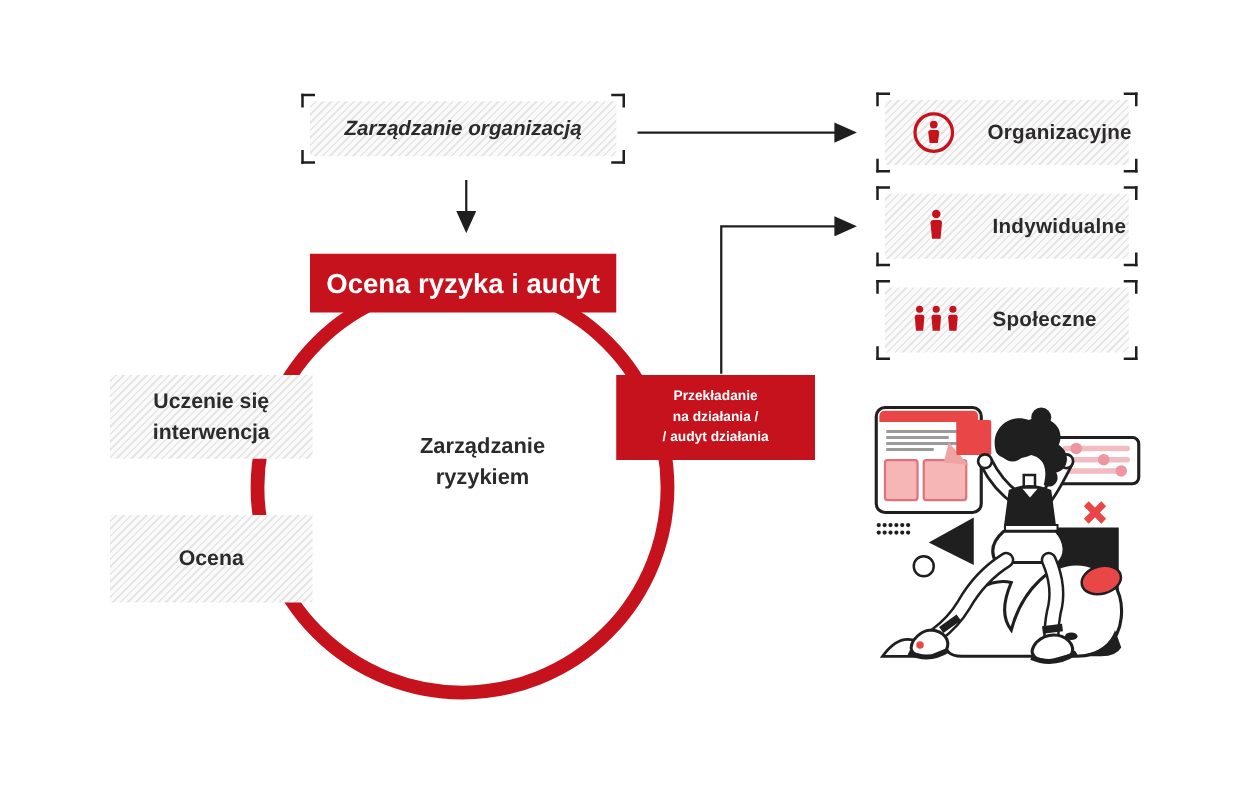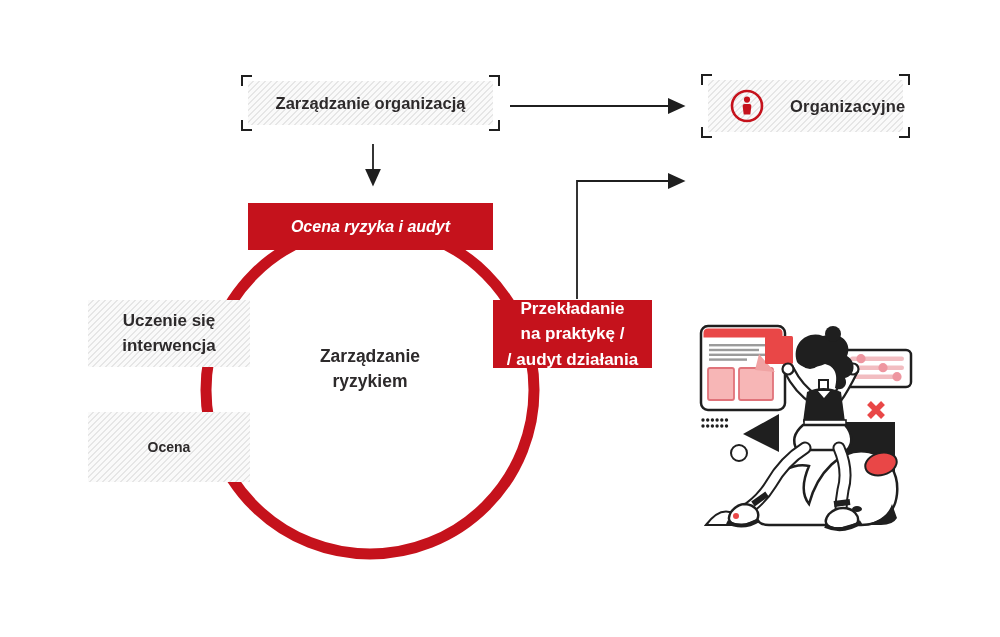--- a/index.html
+++ b/index.html
@@ -15,27 +15,27 @@
   .hatch{background:repeating-linear-gradient(135deg,#fafafa 0px,#fafafa 2.9px,var(--hatch_stripe) 2.9px,var(--hatch_stripe) 4.3px);}
   .flexc{display:flex;flex-direction:column;align-items:center;justify-content:center;text-align:center;}
   .bold{font-weight:700;}
   
   .c{position:absolute;width:11px;height:11px;border:0 solid var(--ink);}
   .c.tl{left:-7px;top:-6px;border-top-width:2.5px;border-left-width:2.5px;}
   .c.tr{right:-7px;top:-6px;border-top-width:2.5px;border-right-width:2.5px;}
   .c.bl{left:-7px;bottom:-6px;border-bottom-width:2.5px;border-left-width:2.5px;}
   .c.br{right:-7px;bottom:-6px;border-bottom-width:2.5px;border-right-width:2.5px;}
   
-  .mgmt{left:248px;top:81px;width:245px;height:44px;font-size:16.5px;z-index:3;}
-  .audit{left:248px;top:203px;width:245px;height:47px;background:var(--brand_red);color:#fff;font-size:16px;z-index:3;font-style:italic;}
+  .mgmt{left:248px;top:81px;width:245px;height:44px;font-size:16.5px;z-index:3;font-style:italic;}
+  .audit{left:248px;top:203px;width:245px;height:47px;background:var(--brand_red);color:#fff;font-size:22px;z-index:3;}
   .learn{left:88px;top:300px;width:162px;height:67px;font-size:17px;line-height:1.45;z-index:3;justify-content:center;}
-  .assess{left:88px;top:412px;width:162px;height:70px;font-size:14px;z-index:3;}
-  .practice{left:493px;top:300px;width:159px;height:68px;background:var(--brand_red);color:#fff;font-size:17px;line-height:1.5;z-index:3;}
+  .assess{left:88px;top:412px;width:162px;height:70px;font-size:17px;z-index:3;}
+  .practice{left:493px;top:300px;width:159px;height:68px;background:var(--brand_red);color:#fff;font-size:11px;line-height:1.5;z-index:3;}
   .mitig{left:492px;top:413px;width:160px;height:69px;font-size:13.5px;line-height:1.5;z-index:3;}
-  .center-text{left:265px;top:344px;width:210px;font-size:17.5px;line-height:1.4;z-index:2;}
+  .center-text{left:281px;top:344px;width:210px;font-size:17.5px;line-height:1.4;z-index:2;}
   
   .cat{width:195px;height:52px;left:708px;display:flex;align-items:center;padding-left:21px;gap:25px;z-index:3;}
   .cat .lbl{font-size:16.5px;font-weight:700;letter-spacing:.2px;}
   .cat .ic{width:40px;display:flex;align-items:center;justify-content:center;}
   .cat1{top:80px;} .cat2{top:155px;} .cat3{top:230px;}
   .ring-svg,.arrows-svg{left:0;top:0;pointer-events:none;}
   .arrows-svg{z-index:4;}
   .illus{left:693px;top:312px;z-index:2;}
 </style>
 </head>
@@ -67,41 +67,73 @@
   <div class="abs hatch flexc bold learn">
     <div>Uczenie się</div>
     <div>interwencja</div>
   </div>
   <div class="abs hatch flexc bold assess">
     <div>Ocena</div>
   </div>
 
   <div class="abs flexc bold practice">
     <div>Przekładanie</div>
-    <div>na praktykę /</div>
+    <div>na działania /</div>
     <div>/ audyt działania</div>
   </div>
 
 
   <div class="abs hatch cat cat1">
     <span class="c tl"></span>
     <span class="c tr"></span>
     <span class="c bl"></span>
     <span class="c br"></span>
     <span class="ic">
       <svg width="36" height="36" viewBox="0 0 36 36">
         <circle cx="18" cy="18" r="15" fill="none" stroke="var(--brand_red)" stroke-width="2.6"></circle>
         <circle cx="18" cy="11.6" r="3.1" fill="var(--brand_red)"></circle>
         <path d="M13.6 18 Q13.6 16 15.6 16 L20.4 16 Q22.4 16 22.4 18 L21.3 26.4 L14.7 26.4 Z" fill="var(--brand_red)"></path>
       </svg>
     </span>
     <span class="lbl">Organizacyjne</span>
   </div>
 
-
+  <div class="abs hatch cat cat2">
+    <span class="c tl"></span>
+    <span class="c tr"></span>
+    <span class="c bl"></span>
+    <span class="c br"></span>
+    <span class="ic">
+      <svg width="18" height="28" viewBox="0 0 18 28">
+        <circle cx="9" cy="4.2" r="3.4" fill="var(--brand_red)"></circle>
+        <path d="M4.4 11.4 Q4.4 9 6.8 9 L11.2 9 Q13.6 9 13.6 11.4 L12.4 24 L5.6 24 Z" fill="var(--brand_red)"></path>
+      </svg>
+    </span>
+    <span class="lbl">Indywidualne</span>
+  </div>
+
+  <div class="abs hatch cat cat3">
+    <span class="c tl"></span>
+    <span class="c tr"></span>
+    <span class="c bl"></span>
+    <span class="c br"></span>
+    <span class="ic">
+      <svg width="42" height="26" viewBox="0 0 42 26">
+        <g fill="var(--brand_red)">
+          <circle cx="7" cy="4" r="3"></circle>
+          <path d="M3 10.6 Q3 8.6 5 8.6 L9 8.6 Q11 8.6 11 10.6 L10 22 L4 22 Z"></path>
+          <circle cx="21" cy="4" r="3"></circle>
+          <path d="M17 10.6 Q17 8.6 19 8.6 L23 8.6 Q25 8.6 25 10.6 L24 22 L18 22 Z"></path>
+          <circle cx="35" cy="4" r="3"></circle>
+          <path d="M31 10.6 Q31 8.6 33 8.6 L37 8.6 Q39 8.6 39 10.6 L38 22 L32 22 Z"></path>
+        </g>
+      </svg>
+    </span>
+    <span class="lbl">Społeczne</span>
+  </div>
 
   <svg class="abs arrows-svg" width="1000" height="637">
     <defs>
       <marker id="ah" markerWidth="10" markerHeight="9" refX="8.6" refY="4.5" orient="auto">
         <path d="M0,0 L10,4.5 L0,9 Z" fill="var(--ink)"></path>
       </marker>
     </defs>
     <path d="M510,106 H683" fill="none" stroke="var(--ink)" stroke-width="1.8" marker-end="url(#ah)"></path>
     <path d="M577,299 V181 H683" fill="none" stroke="var(--ink)" stroke-width="1.8" marker-end="url(#ah)"></path>
     <path d="M373,144 V184" fill="none" stroke="var(--ink)" stroke-width="1.8" marker-end="url(#ah)"></path>

